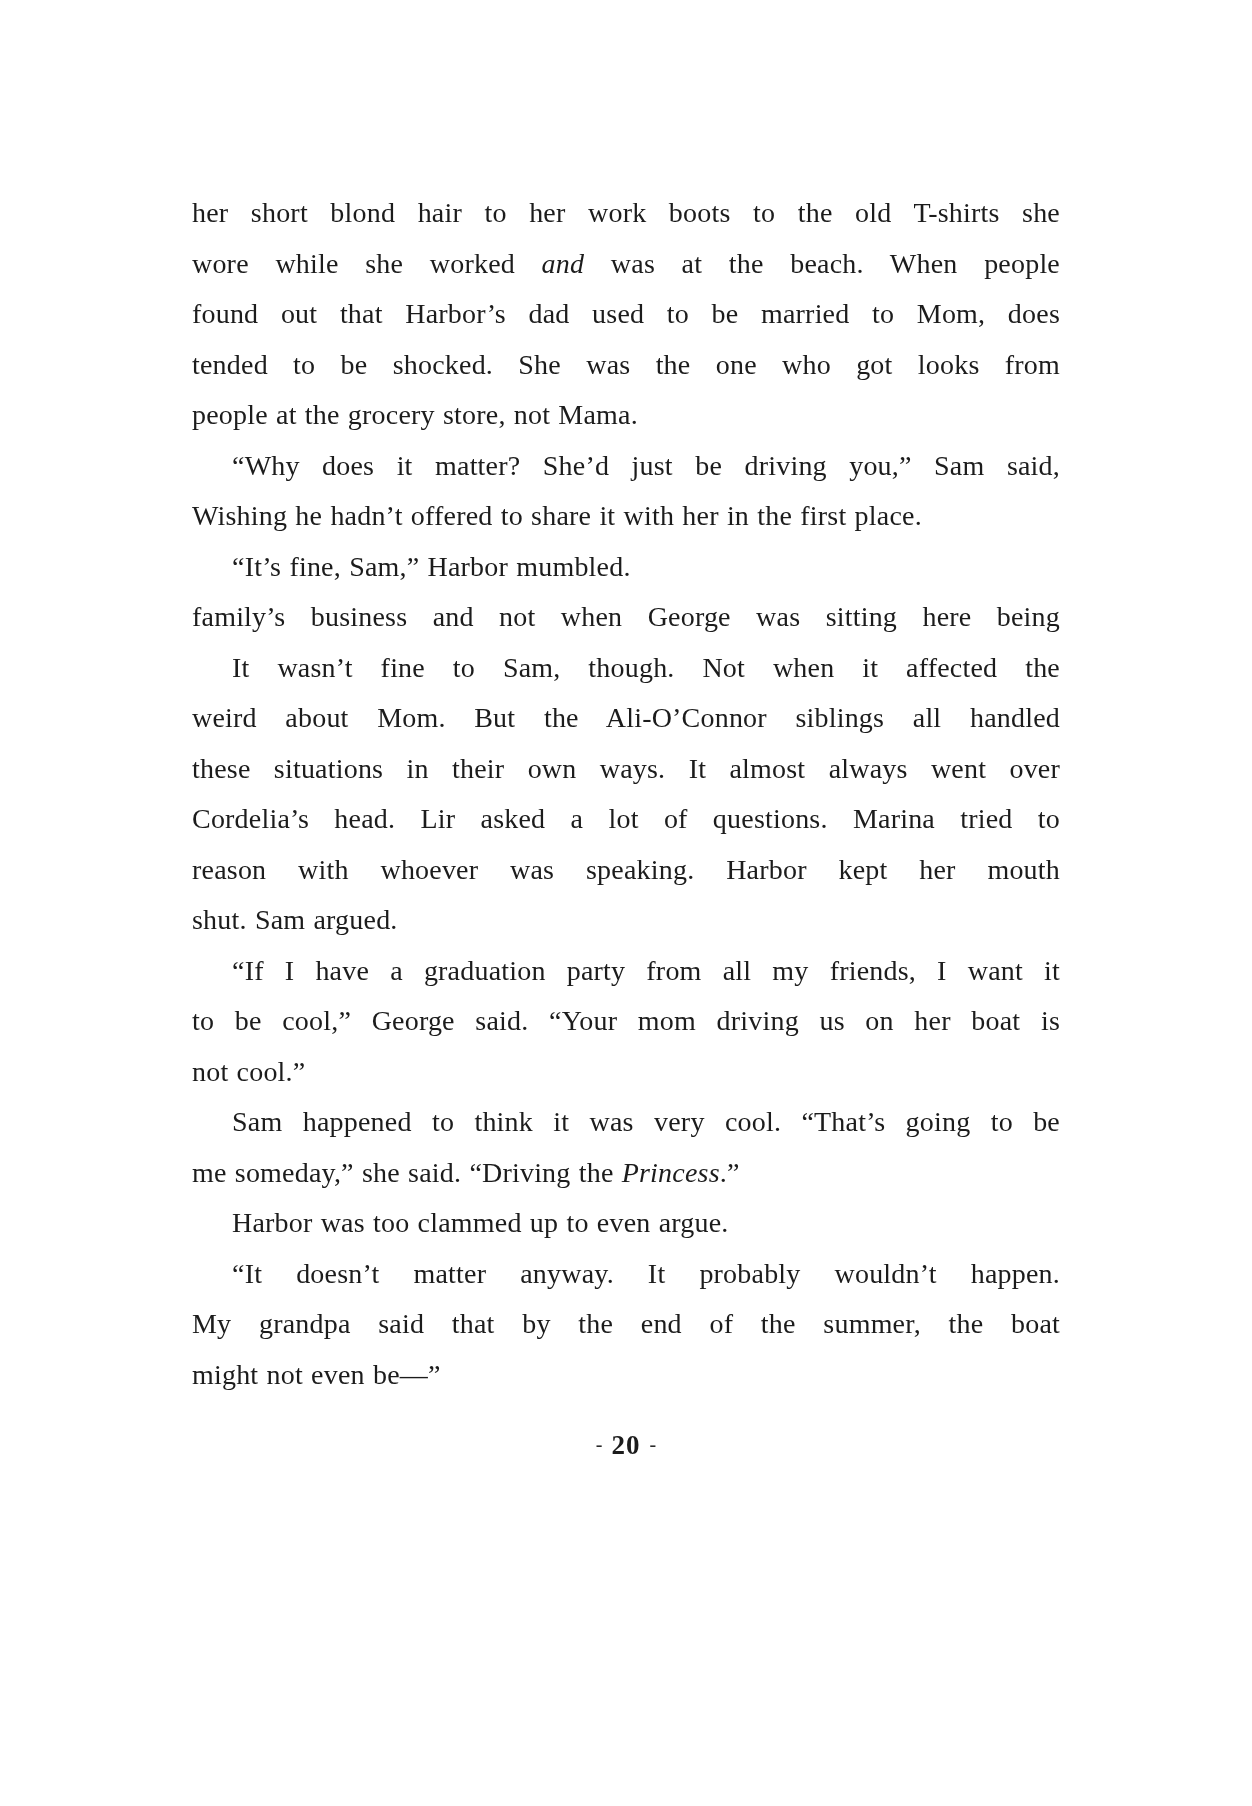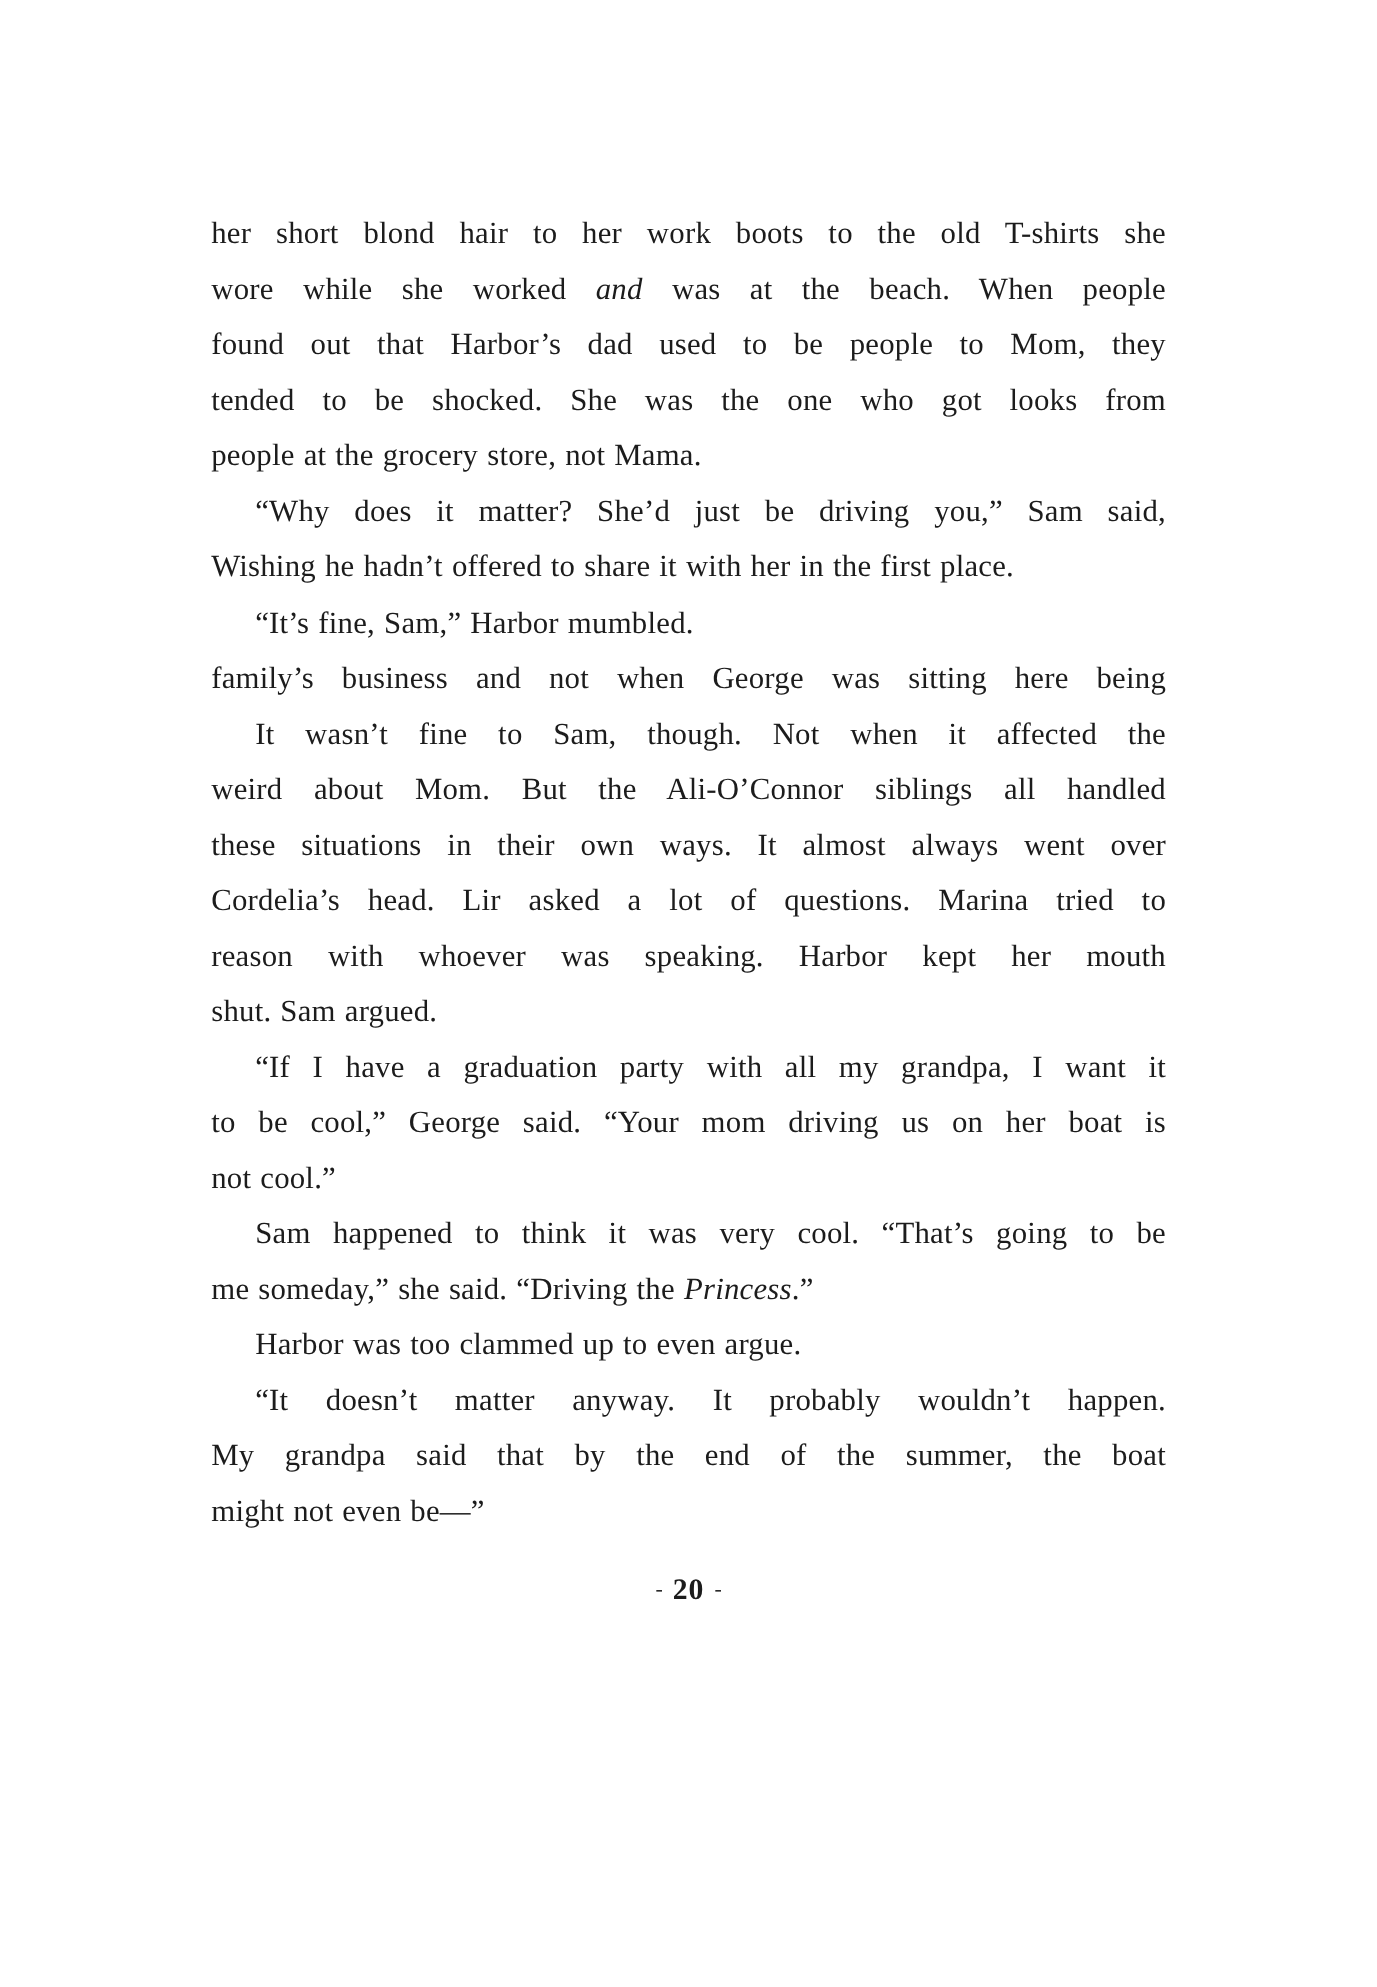--- a/index.html
+++ b/index.html
@@ -63,34 +63,34 @@
     letter-spacing: 1px;
   }
 </style>
 </head>
 <body style="color: rgb(28, 28, 28); background: rgb(255, 255, 255);">
 
 <div class="page">
   <div class="text-block">
       <div class="text-line">her short blond hair to her work boots to the old T-shirts she</div>
       <div class="text-line">wore while she worked <em>and</em> was at the beach. When people</div>
-      <div class="text-line">found out that Harbor’s dad used to be people to Mom, they</div>
+      <div class="text-line">found out that Harbor’s dad used to be married to Mom, does</div>
       <div class="text-line">tended to be shocked. She was the one who got looks from</div>
       <div class="text-line no-just">people at the grocery store, not Mama.</div>
       <div class="text-line indent">“Why does it matter? She’d just be driving you,” Sam said,</div>
       <div class="text-line no-just">Wishing he hadn’t offered to share it with her in the first place.</div>
       <div class="text-line indent no-just">“It’s fine, Sam,” Harbor mumbled.</div>
       <div class="text-line">family’s business and not when George was sitting here being</div>
       <div class="text-line indent">It wasn’t fine to Sam, though. Not when it affected the</div>
       <div class="text-line">weird about Mom. But the Ali-O’Connor siblings all handled</div>
       <div class="text-line">these situations in their own ways. It almost always went over</div>
       <div class="text-line">Cordelia’s head. Lir asked a lot of questions. Marina tried to</div>
       <div class="text-line">reason with whoever was speaking. Harbor kept her mouth</div>
       <div class="text-line no-just">shut. Sam argued.</div>
-      <div class="text-line indent">“If I have a graduation party with all my grandpa, I want it</div>
+      <div class="text-line indent">“If I have a graduation party from all my friends, I want it</div>
       <div class="text-line">to be cool,” George said. “Your mom driving us on her boat is</div>
       <div class="text-line no-just">not cool.”</div>
       <div class="text-line indent">Sam happened to think it was very cool. “That’s going to be</div>
       <div class="text-line no-just">me someday,” she said. “Driving the <em>Princess</em>.”</div>
       <div class="text-line indent no-just">Harbor was too clammed up to even argue.</div>
       <div class="text-line indent">“It doesn’t matter anyway. It probably wouldn’t happen.</div>
       <div class="text-line">My grandpa said that by the end of the summer, the boat</div>
       <div class="text-line no-just">might not even be—”</div>
     </div>
   <div class="footer">

